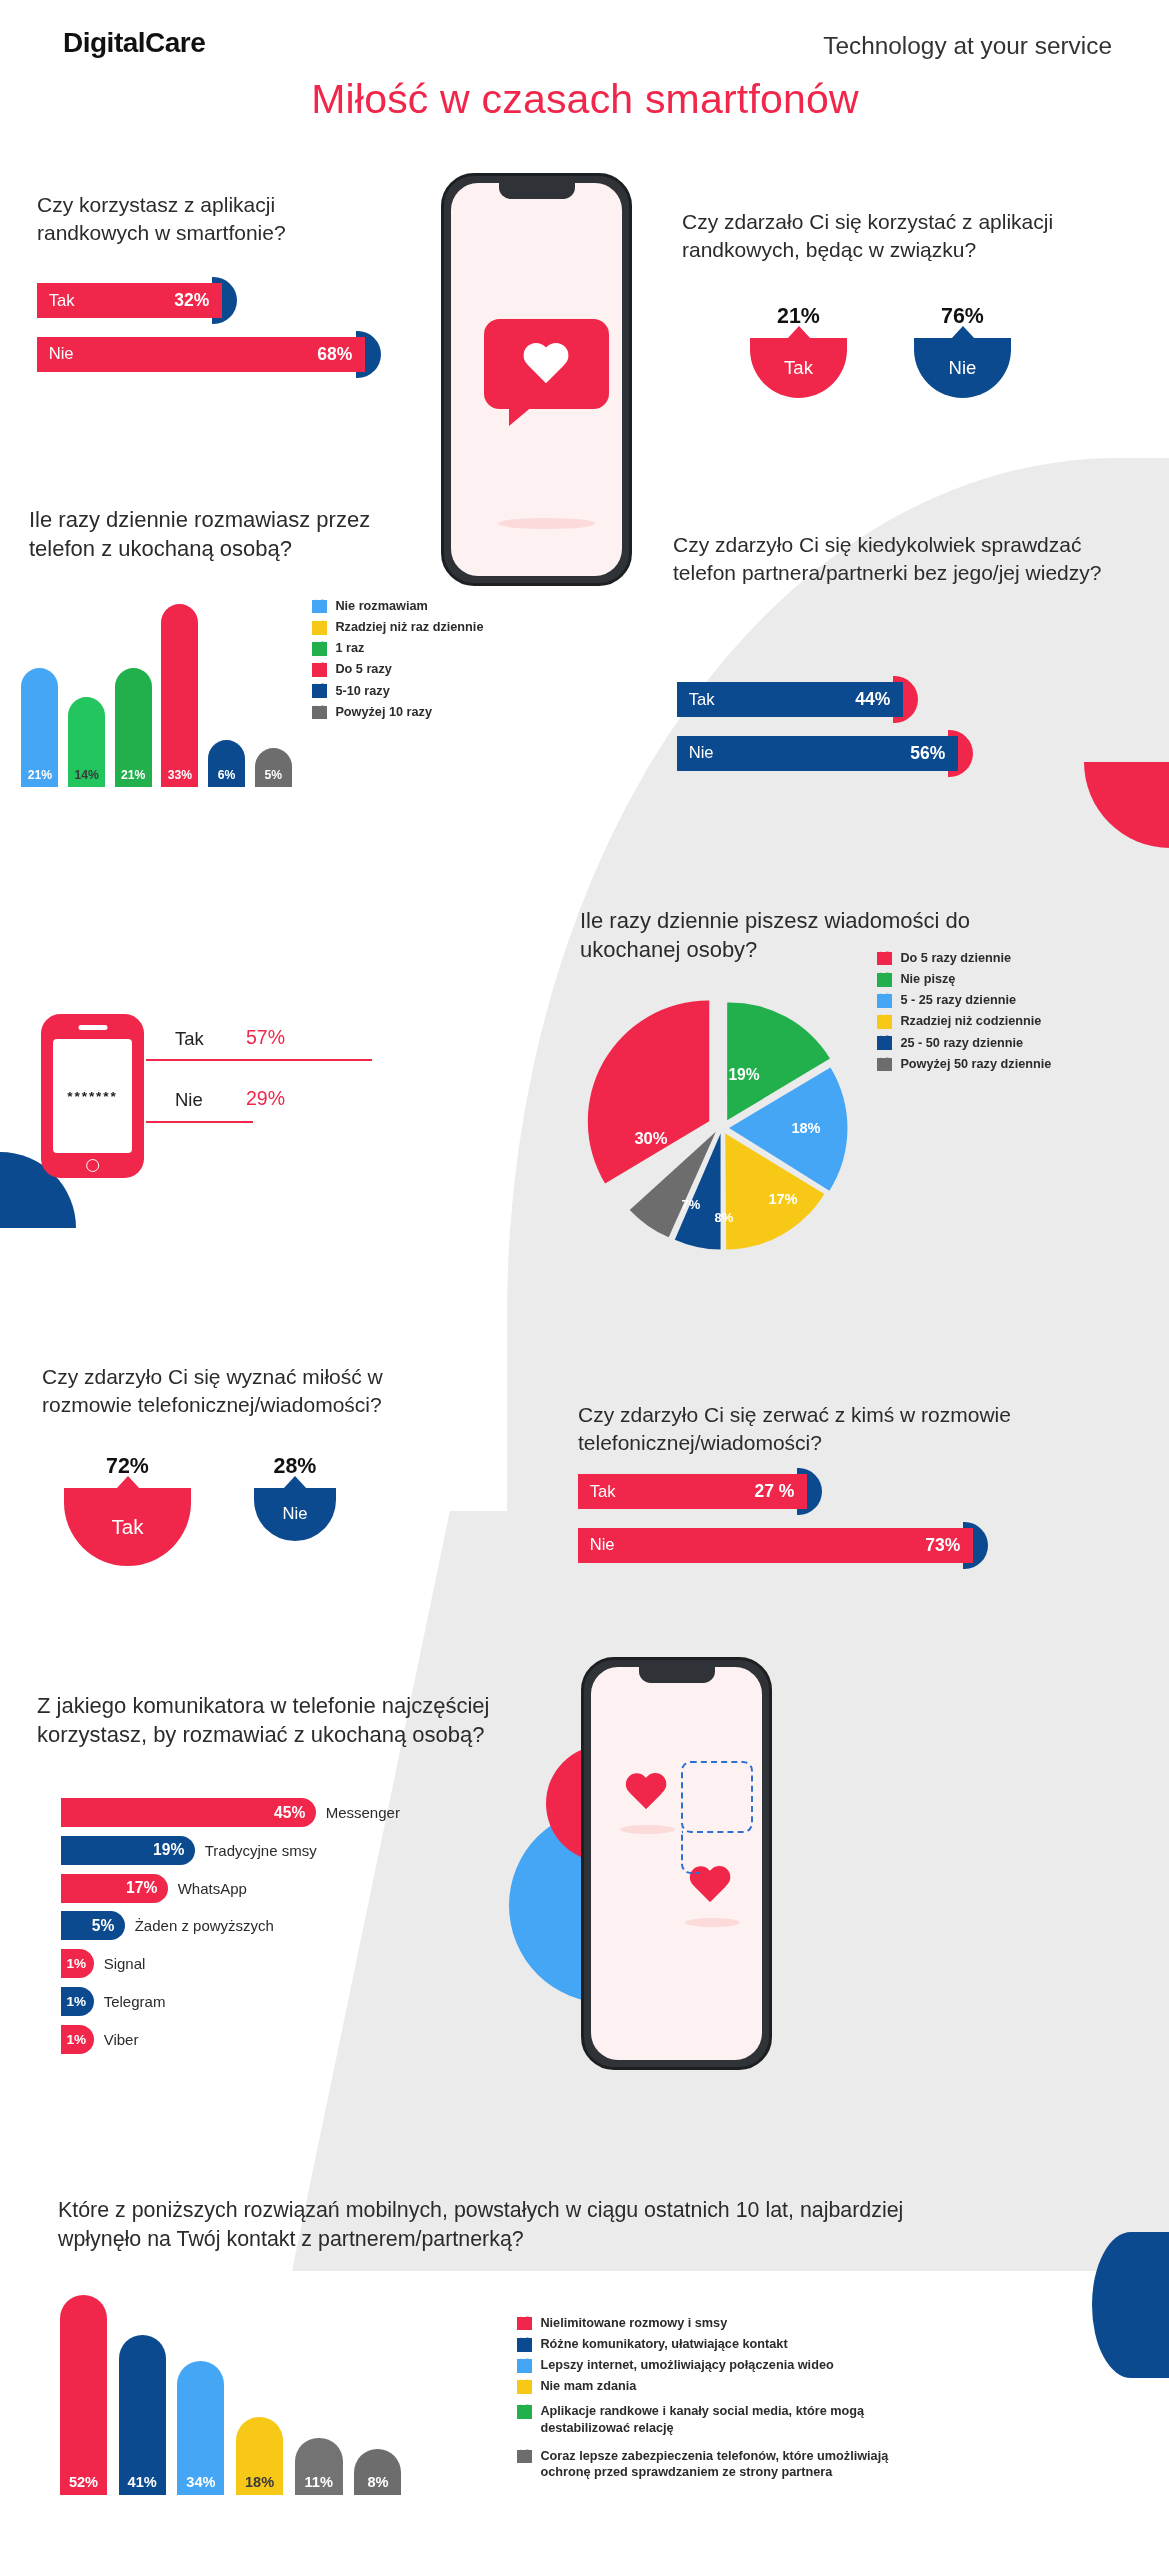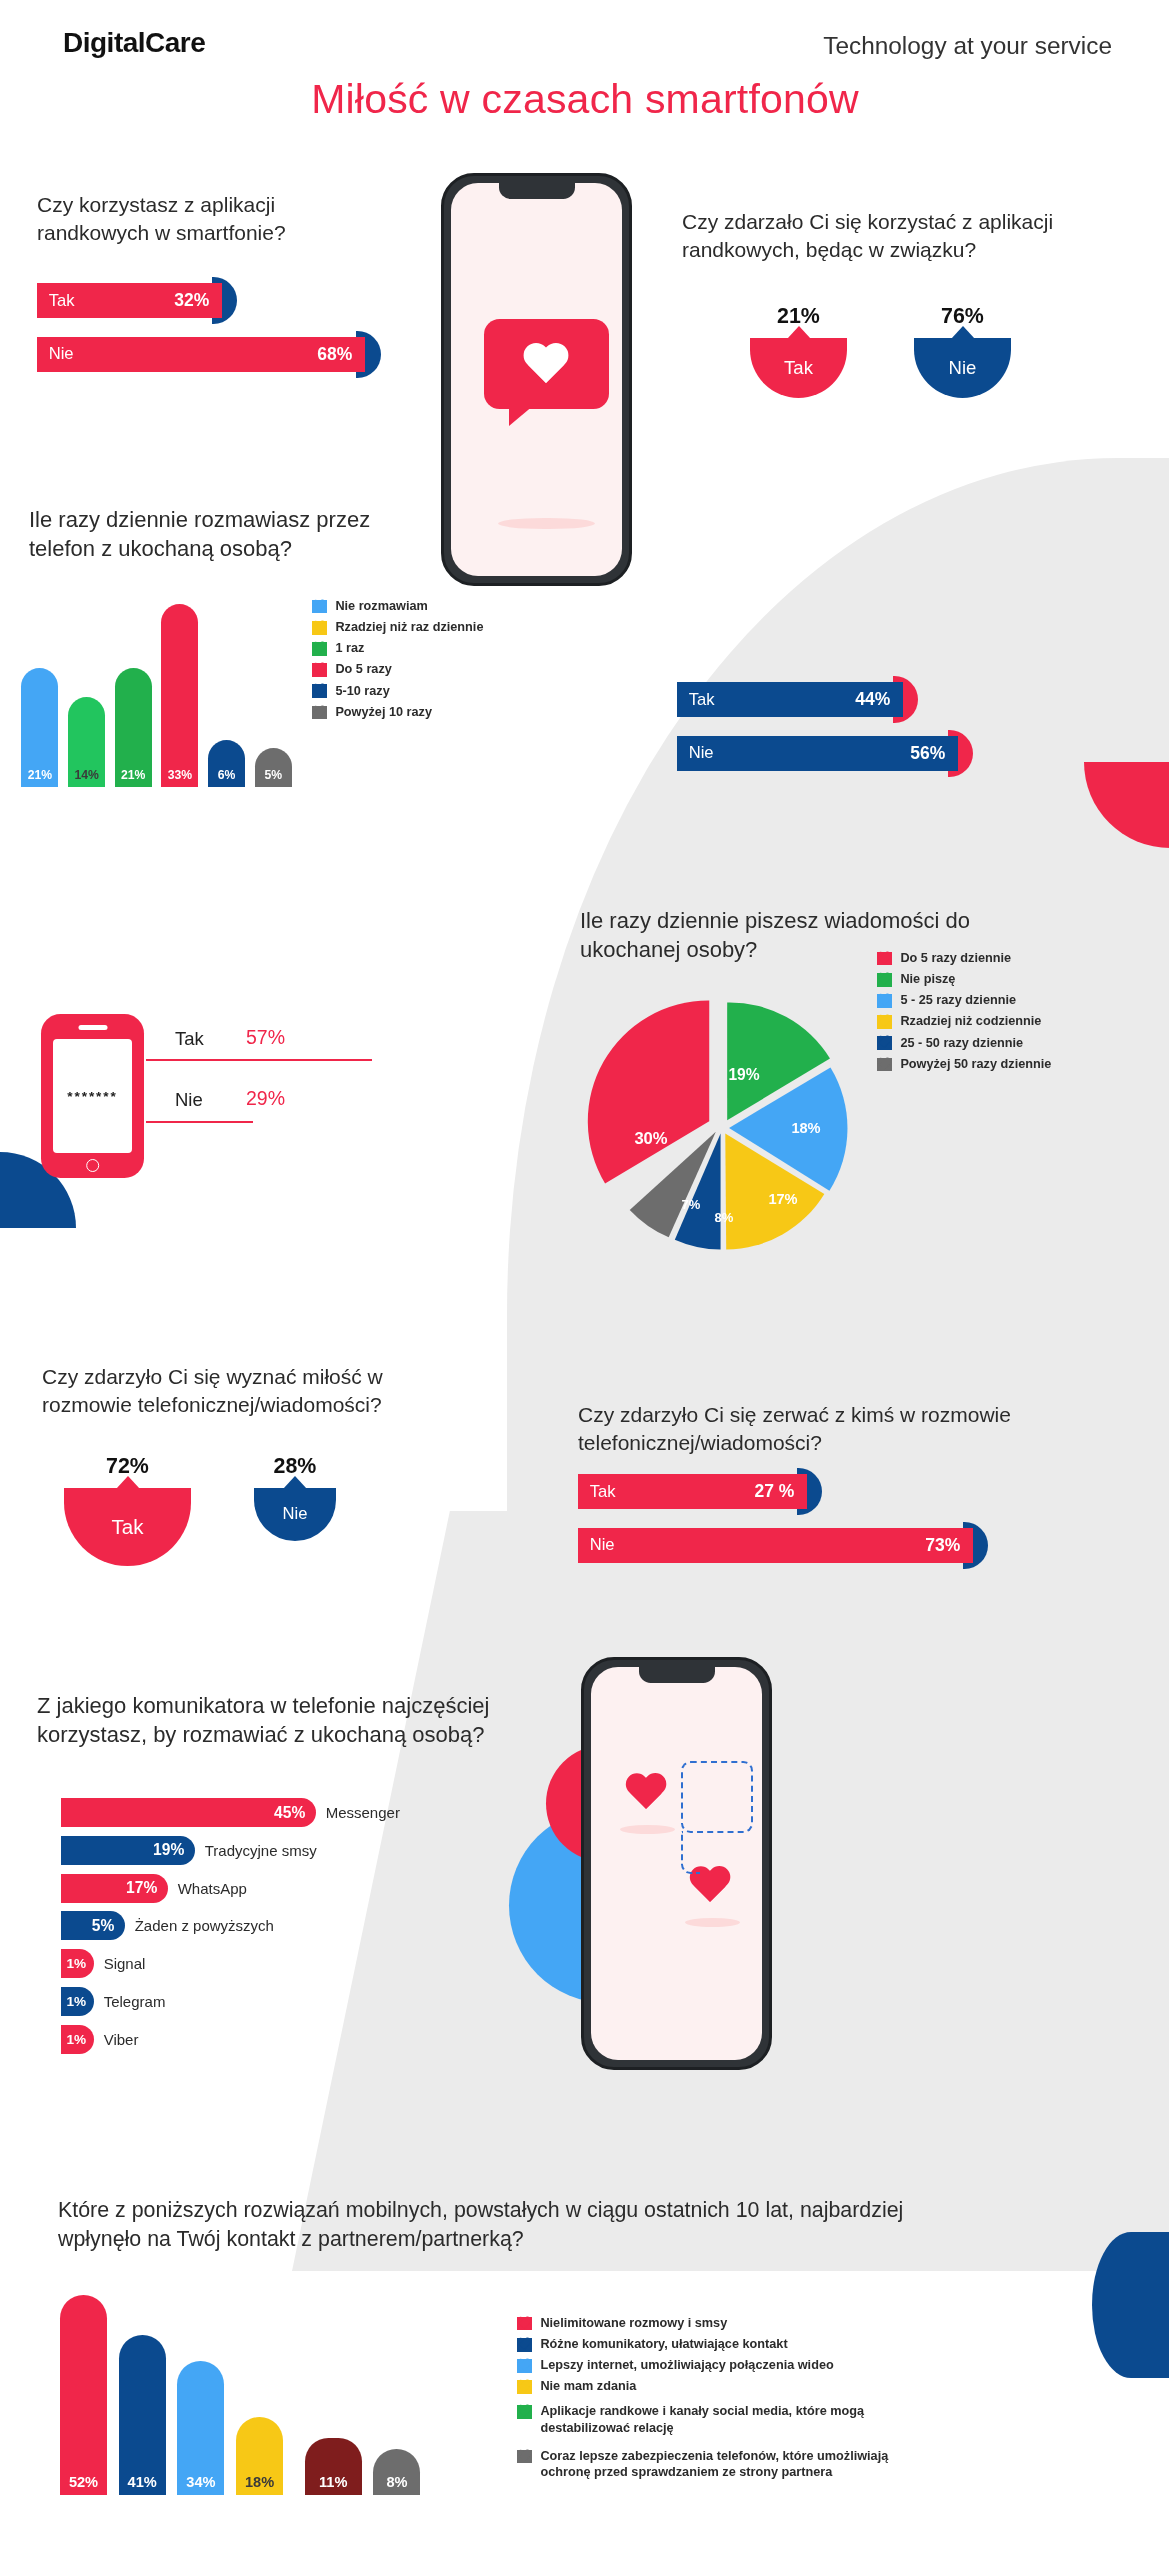--- a/index.html
+++ b/index.html
@@ -340,20 +340,21 @@
     <div class="legend-item">
       <span class="heart" style="background:#0b4a8f;"></span>
       <span class="legend-label">5-10 razy</span>
     </div>
     <div class="legend-item">
       <span class="heart" style="background:#6d6d6d;"></span>
       <span class="legend-label">Powyżej 10 razy</span>
     </div>
   </div>
 
+  <div class="qtext" style="left:673px; top:531px; width:439px;">Czy zdarzyło Ci się kiedykolwiek sprawdzać telefon partnera/partnerki bez jego/jej wiedzy?</div>
   <div class="pillwrap" style="left:677px; top:682px; width:409px;">
     <div class="pillrow">
       <div class="cap cap-red" style="left:216px;"></div>
       <div class="pill pill-navy" style="width:226px;">
         <span class="lab">Tak</span>
         <span class="val">44%</span>
       </div>
     </div>
     <div class="pillrow">
       <div class="cap cap-red" style="left:271px;"></div>
@@ -543,21 +544,21 @@
     </div>
     <div class="vbar" style="width:47px; height:160px; background:#0b4a8f; border-radius:23.4px 23.4px 0 0;">
       <span class="vpct" style="font-size:14.6px;">41%</span>
     </div>
     <div class="vbar" style="width:47px; height:134px; background:#44a6f5; border-radius:23.4px 23.4px 0 0;">
       <span class="vpct" style="font-size:14.6px;">34%</span>
     </div>
     <div class="vbar" style="width:47px; height:78px; background:#f7c816; border-radius:23.4px 23.4px 0 0;">
       <span class="vpct" style="font-size:14.6px; color:#3a3a3a;">18%</span>
     </div>
-    <div class="vbar" style="width:57px; height:57px; background:#7f1d1d; border-radius:23.4px 23.4px 0 0;margin-left:10px;">
+    <div class="vbar" style="width:48px; height:57px; background:#737373; border-radius:23.4px 23.4px 0 0;">
       <span class="vpct" style="font-size:14.6px;">11%</span>
     </div>
     <div class="vbar" style="width:47px; height:46px; background:#6d6d6d; border-radius:23.4px 23.4px 0 0;">
       <span class="vpct" style="font-size:14.6px;">8%</span>
     </div>
   </div>
   <div class="legend" style="left:517px; top:2315px; width:429px;">
     <div class="legend-item">
       <span class="heart" style="background:#f0264a;"></span>
       <span class="legend-label">Nielimitowane rozmowy i smsy</span>

